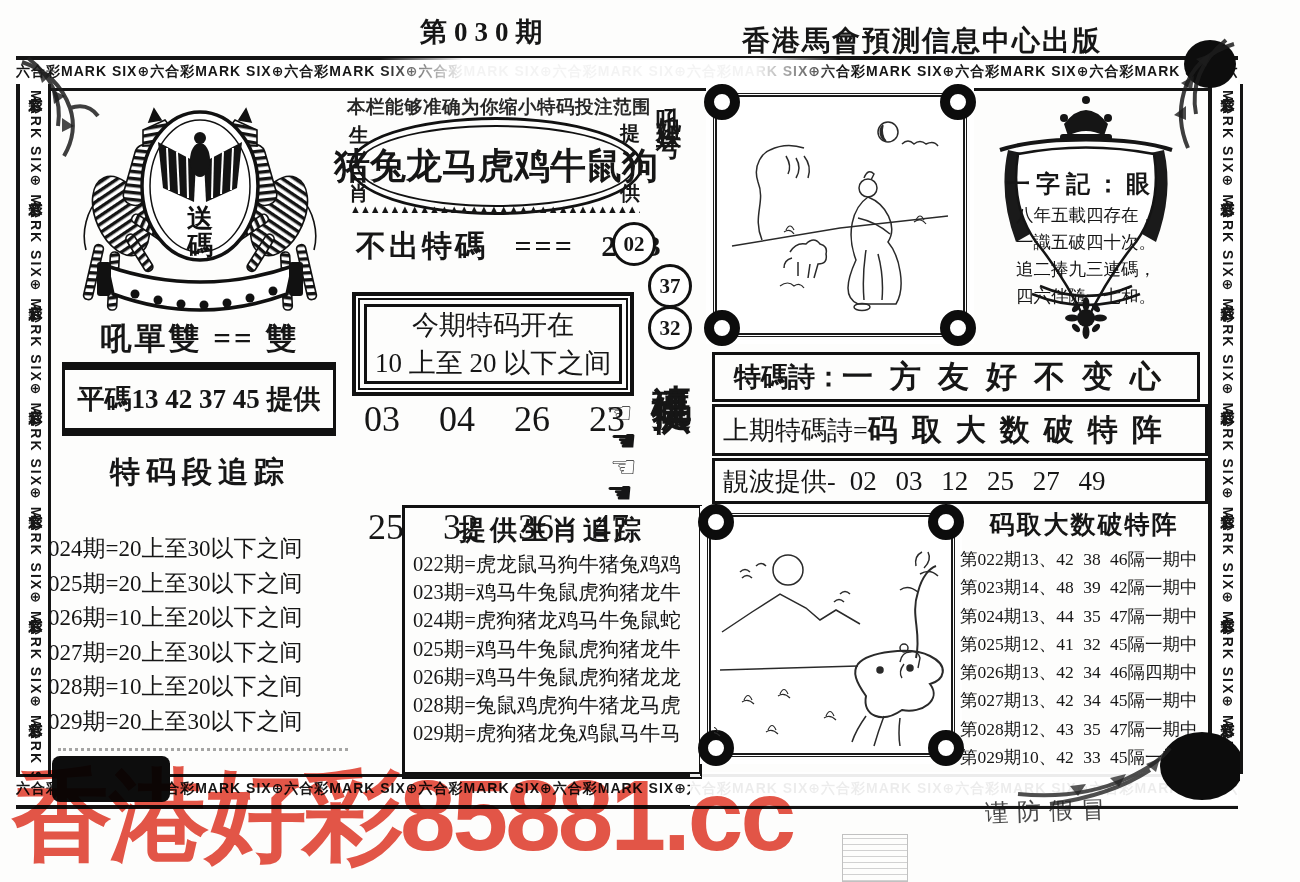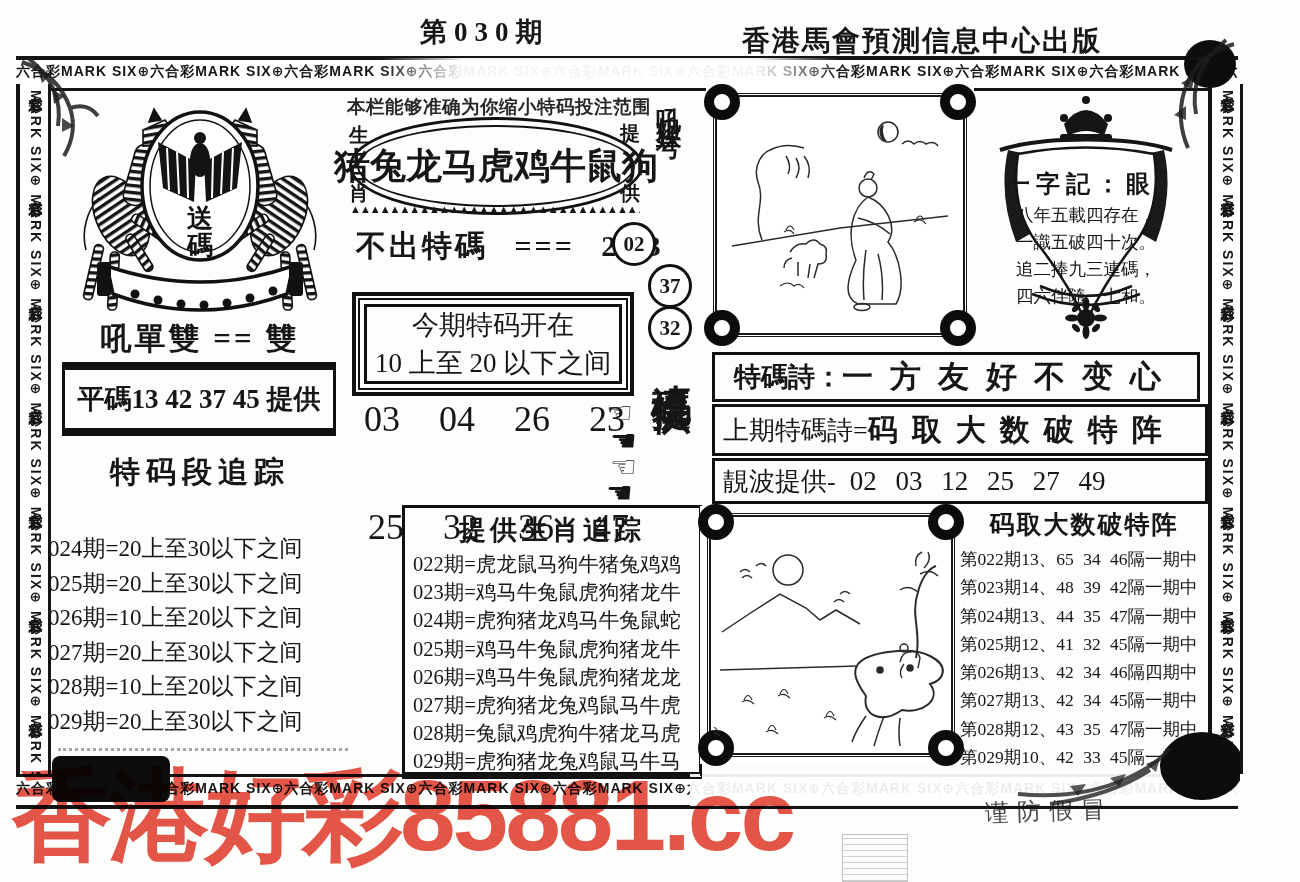--- a/index.html
+++ b/index.html
@@ -195,21 +195,20 @@
   <div class="abs" style="left:606px;top:478px;font-size:30px;line-height:30px;">☚</div>
 
   <div class="abs thinbox" style="left:402px;top:505px;width:294px;height:264px;border-bottom:7px double #111;">
     <div class="b ctr nowrap" style="font-size:27px;margin-top:4px;letter-spacing:4px;">提供生肖追踪</div>
     <div style="font-size:20.5px;line-height:28.2px;padding-left:8px;margin-top:2px;">
       <div class="nowrap">022期=虎龙鼠马狗牛猪兔鸡鸡</div>
       <div class="nowrap">023期=鸡马牛兔鼠虎狗猪龙牛</div>
       <div class="nowrap">024期=虎狗猪龙鸡马牛兔鼠蛇</div>
       <div class="nowrap">025期=鸡马牛兔鼠虎狗猪龙牛</div>
       <div class="nowrap">026期=鸡马牛兔鼠虎狗猪龙龙</div>
-      <div class="nowrap">027期=虎狗猪龙兔鸡鼠马牛虎</div>
       <div class="nowrap">028期=兔鼠鸡虎狗牛猪龙马虎</div>
       <div class="nowrap">029期=虎狗猪龙兔鸡鼠马牛马</div>
     </div>
   </div>
 
   <div class="abs b vtext" style="left:652px;top:88px;height:150px;font-size:25px;letter-spacing:9px;">吼姐姝号</div>
   <div class="abs circle-num" style="left:612px;top:222px;">02</div>
   <div class="abs circle-num" style="left:648px;top:264px;">37</div>
   <div class="abs circle-num" style="left:648px;top:306px;">32</div>
   <div class="abs b vtext" style="left:644px;top:352px;height:170px;font-size:40px;letter-spacing:4px;">連碼提供</div>
@@ -312,21 +311,21 @@
         <path d="M204,72 q-10,-8 -18,-2 m20,-16 q10,-6 18,2 m-22,-10 q-2,-10 6,-14 m2,16 q8,-8 4,-16"></path>
         <path d="M186,142 q2,-10 10,-10 q8,-2 10,6 l-2,10 m-14,-4 q-6,8 -2,14" stroke-width="1.4"></path>
         <circle cx="190" cy="128" r="4"></circle>
         <path d="M30,180 q4,-9 8,0 m-10,2 q6,-4 12,2 m-44,28 q4,-9 8,0 m-10,2 q6,-4 12,2 m48,-6 q4,-9 8,0 m-10,2 q6,-4 12,2 m2,-40 q4,-9 8,0 m-10,2 q6,-4 12,2 m36,18 q4,-9 8,0 m-10,2 q6,-4 12,2" stroke-width="1.2"></path>
       </g>
     </svg>
   </div>
 
   <div class="abs b ctr nowrap" style="left:968px;top:508px;width:232px;font-size:25px;letter-spacing:2px;">码取大数破特阵</div>
   <div class="abs" style="left:960px;top:545px;width:250px;font-size:17.5px;line-height:28.3px;word-spacing:5px;">
-    <div class="nowrap">第022期13、65 34 46隔一期中</div>
+    <div class="nowrap">第022期13、42 38 46隔一期中</div>
     <div class="nowrap">第023期14、48 39 42隔一期中</div>
     <div class="nowrap">第024期13、44 35 47隔一期中</div>
     <div class="nowrap">第025期12、41 32 45隔一期中</div>
     <div class="nowrap">第026期13、42 34 46隔四期中</div>
     <div class="nowrap">第027期13、42 34 45隔一期中</div>
     <div class="nowrap">第028期12、43 35 47隔一期中</div>
     <div class="nowrap">第029期10、42 33 45隔一期中</div>
   </div>
 
   <div class="abs nowrap" style="left:985px;top:795px;font-size:24px;letter-spacing:8px;opacity:.78;transform:rotate(-2deg);">谨防假冒</div>

